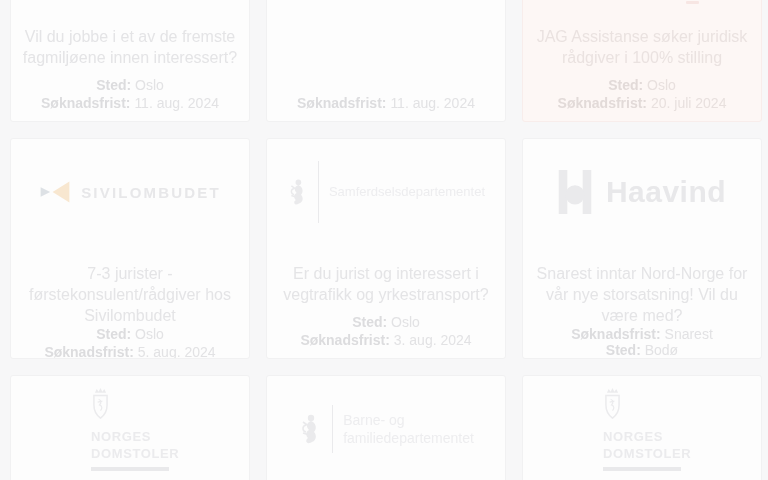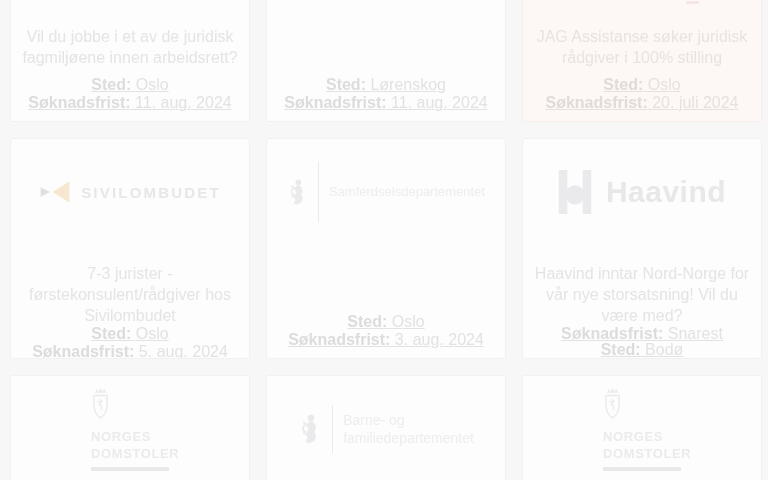--- a/index.html
+++ b/index.html
@@ -41,21 +41,21 @@
     text-align:center;position:relative;overflow:hidden;
     cursor:pointer;
   }
   .card.highlight{background:var(--hl-bg);border-color:var(--hl-border);}
   .logo-area{height:106px;width:100%;flex:none;display:flex;align-items:center;justify-content:center;}
   .title{
     font-size:16px;line-height:21px;font-weight:400;
     color:var(--title);margin:18px 11px 0;
   }
   .card.highlight .title{color:var(--hl-title);}
-  .meta{margin-top:auto;padding-bottom:10px;font-size:16px;line-height:16px;color:var(--value);text-decoration:underline;}
+  .meta{margin-top:auto;padding-bottom:10px;font-size:14px;line-height:16px;color:var(--value);}
   .meta .m-row.sted{margin-bottom:2px;}
   .meta b{font-weight:700;color:var(--label);}
   .card.highlight .meta{color:var(--hl-value);}
   .card.highlight .meta b{color:var(--hl-label);}
 
   
   .logo-row{display:flex;align-items:center;gap:10px;}
   .siv-text{font-weight:700;font-size:15px;letter-spacing:2.2px;color:#e7e7e9;}
   .dept-divider{width:1px;background:#eaeaec;align-self:center;}
   .dept-divider.tall{height:62px;}
@@ -69,31 +69,30 @@
   .domstoler .bar{width:78px;height:4px;background:#e9e9eb;margin-top:5px;}
   .jag-fragment{position:absolute;left:163px;top:99px;width:13px;height:3px;background:#f7e6e3;border-radius:1px;}
 </style>
 </head>
 <body>
 
 <div class="grid">
 
   <div class="card">
     <div class="logo-area"></div>
-    <div class="title">Vil du jobbe i et av de juridisk fagmiljøene innen arbeidsrett?</div>
+    <div class="title">Vil du jobbe i et av de fremste fagmiljøene innen interessert?</div>
     <div class="meta">
       <div class="m-row sted"><b>Sted:</b> <span>Oslo</span></div>
       <div class="m-row"><b>Søknadsfrist:</b> <span>11. aug. 2024</span></div>
     </div>
   </div>
 
   <div class="card">
     <div class="logo-area"></div>
     <div class="meta">
-      <div class="m-row sted"><b>Sted:</b> <span>Lørenskog</span></div>
       <div class="m-row"><b>Søknadsfrist:</b> <span>11. aug. 2024</span></div>
     </div>
   </div>
 
   <div class="card highlight">
     <div class="logo-area">
       <div class="jag-fragment"></div>
     </div>
     <div class="title">JAG Assistanse søker juridisk rådgiver i 100% stilling</div>
     <div class="meta">
@@ -124,38 +123,39 @@
       <div class="logo-row">
         <svg width="21" height="32" viewBox="0 0 24 34">
           <circle cx="13" cy="6" r="3.2" fill="var(--logo-gray)"></circle>
           <path d="M13 9 C8 11 8 15 11 18 C7 20 8 24 10 26 C7 28 8 32 12 31 L16 29 C19 26 18 22 16 20 C19 17 18 12 15 10 Z" fill="var(--logo-gray)"></path>
           <path d="M8 13 C4 14 4 19 8 20 M12 15 L5 10 M11 23 L5 21" stroke="var(--logo-gray)" stroke-width="1.6" fill="none"></path>
         </svg>
         <div class="dept-divider tall"></div>
         <div class="dept-text">Samferdselsdepartementet</div>
       </div>
     </div>
+    <div class="title">Er du jurist og interessert i vegtrafikk og yrkestransport?</div>
     <div class="meta">
       <div class="m-row sted"><b>Sted:</b> <span>Oslo</span></div>
       <div class="m-row"><b>Søknadsfrist:</b> <span>3. aug. 2024</span></div>
     </div>
   </div>
 
   <div class="card">
     <div class="logo-area">
       <div class="logo-row" style="gap:14px;">
         <svg width="34" height="44" viewBox="0 0 34 46">
           <rect x="0" y="0" width="9" height="46" fill="var(--logo-gray)"></rect>
           <rect x="25" y="0" width="9" height="46" fill="var(--logo-gray)"></rect>
           <circle cx="17" cy="26" r="10" fill="var(--logo-gray)"></circle>
         </svg>
         <span class="haavind-text">Haavind</span>
       </div>
     </div>
-    <div class="title">Haavind inntar Nord-Norge for vår nye storsatsning! Vil du være med?</div>
+    <div class="title">Snarest inntar Nord-Norge for vår nye storsatsning! Vil du være med?</div>
     <div class="meta">
       <div class="m-row"><b>Søknadsfrist:</b> <span>Snarest</span></div>
       <div class="m-row sted"><b>Sted:</b> <span>Bodø</span></div>
     </div>
   </div>
 
   <div class="card">
     <div class="logo-area">
       <div class="domstoler">
         <svg class="crest" width="19" height="32" viewBox="0 0 20 34">

